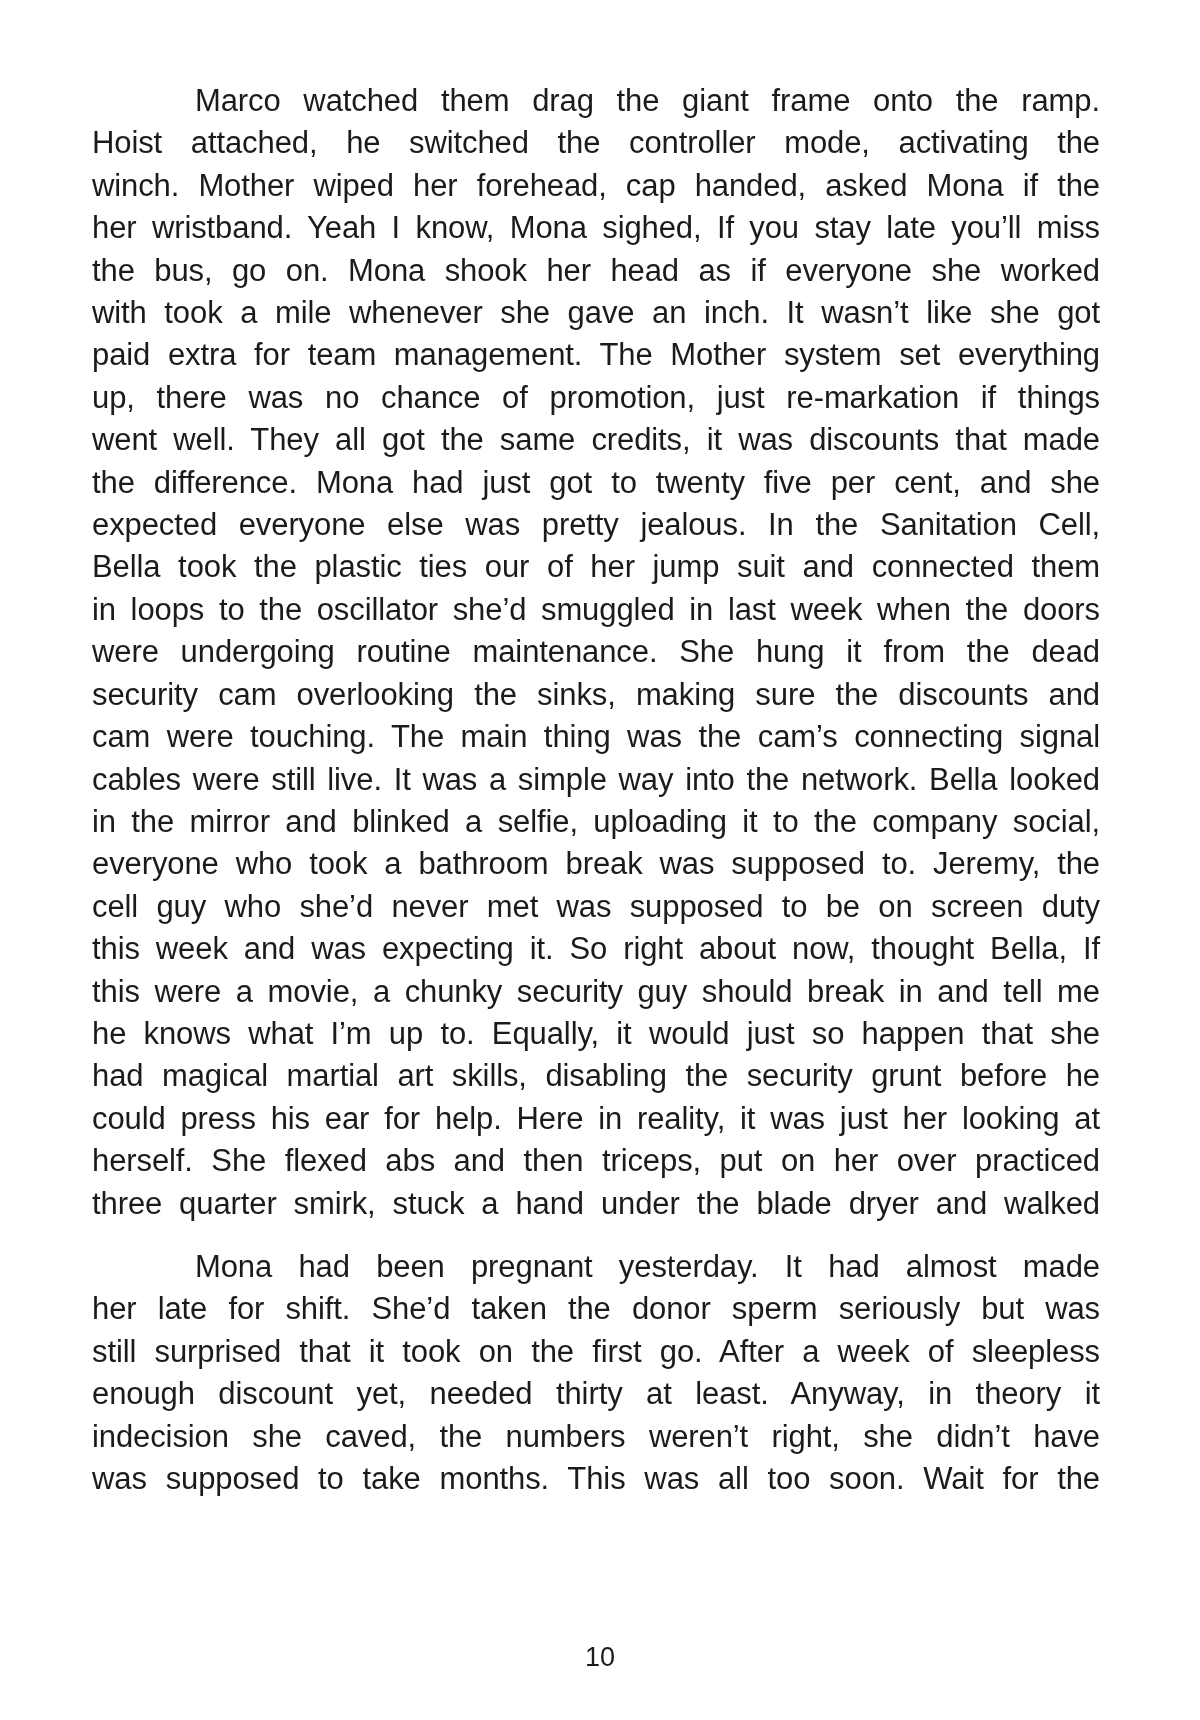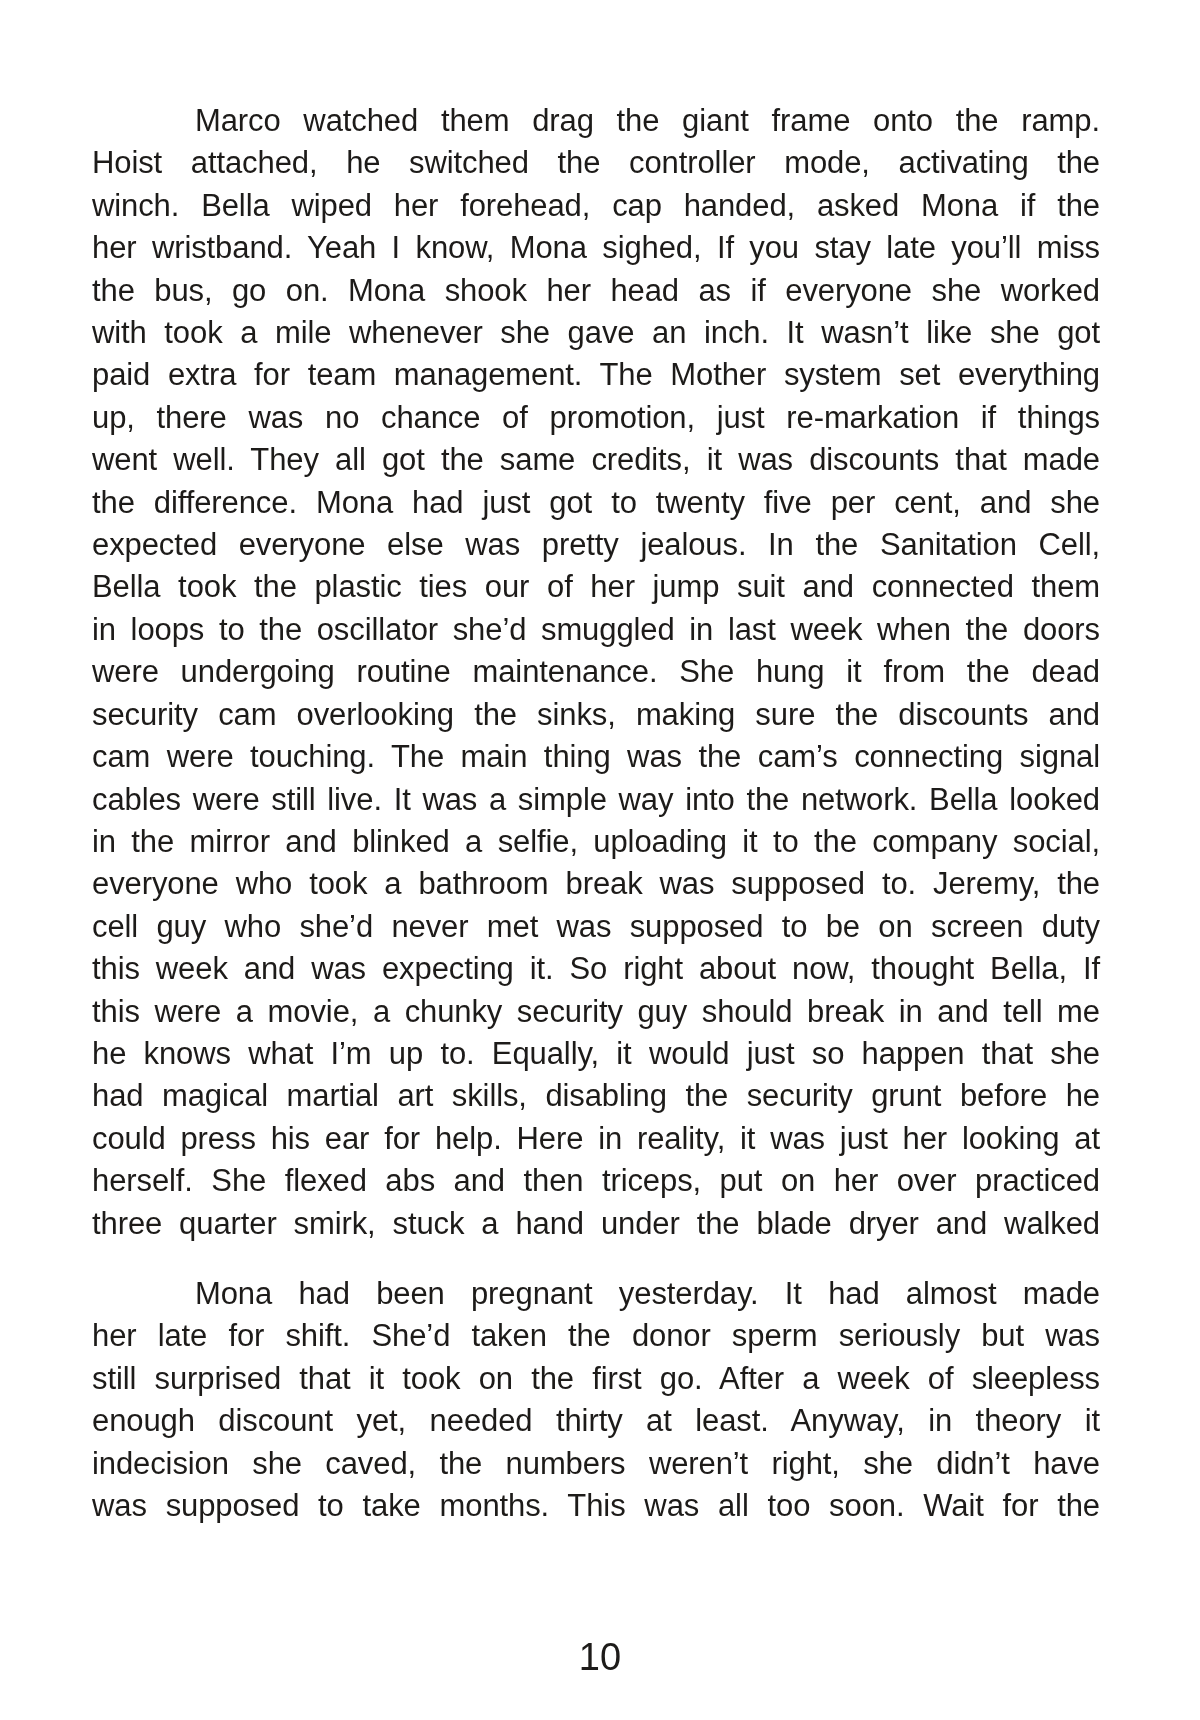--- a/index.html
+++ b/index.html
@@ -11,59 +11,59 @@
     position: relative;
     width: 1200px;
     height: 1720px;
     background: #ffffff;
     font-family: "Liberation Sans", "DejaVu Sans", sans-serif;
     color: #1d1b19;
     overflow: hidden;
   }
   .text-block {
     position: absolute;
-    top: 100px;
+    top: 80px;
     left: 92px;
     width: 1008px;
     font-size: 31px;
     line-height: 42.4px;
     letter-spacing: -0.1px;
   }
   .paragraph + .paragraph {
-    margin-top: 28px;
+    margin-top: 21px;
   }
   .line {
     text-align: justify;
     white-space: normal;
   }
   .line.jl {
     text-align-last: justify;
   }
   .line.indent {
     text-indent: 103px;
   }
   .page-number {
     position: absolute;
     top: 1636px;
     left: 0;
     width: 1200px;
     text-align: center;
-    font-size: 38px;
+    font-size: 27px;
     line-height: 42.4px;
   }
 </style>
 </head>
 <body>
 
 <div class="page" style="background: rgb(255, 255, 255); color: rgb(29, 27, 25);">
   <div class="text-block">
       <div class="paragraph">
         <div class="line indent jl">Marco watched them drag the giant frame onto the ramp.</div>
         <div class="line jl">Hoist attached, he switched the controller mode, activating the</div>
-        <div class="line jl">winch. Bella wiped her forehead, cap handed, asked Mona if the</div>
+        <div class="line jl">winch. Mother wiped her forehead, cap handed, asked Mona if the</div>
         <div class="line jl">her wristband. Yeah I know, Mona sighed, If you stay late you’ll miss</div>
         <div class="line jl">the bus, go on. Mona shook her head as if everyone she worked</div>
         <div class="line jl">with took a mile whenever she gave an inch. It wasn’t like she got</div>
         <div class="line jl">paid extra for team management. The Mother system set everything</div>
         <div class="line jl">up, there was no chance of promotion, just re-markation if things</div>
         <div class="line jl">went well. They all got the same credits, it was discounts that made</div>
         <div class="line jl">the difference. Mona had just got to twenty five per cent, and she</div>
         <div class="line jl">expected everyone else was pretty jealous. In the Sanitation Cell,</div>
         <div class="line jl">Bella took the plastic ties our of her jump suit and connected them</div>
         <div class="line jl">in loops to the oscillator she’d smuggled in last week when the doors</div>

